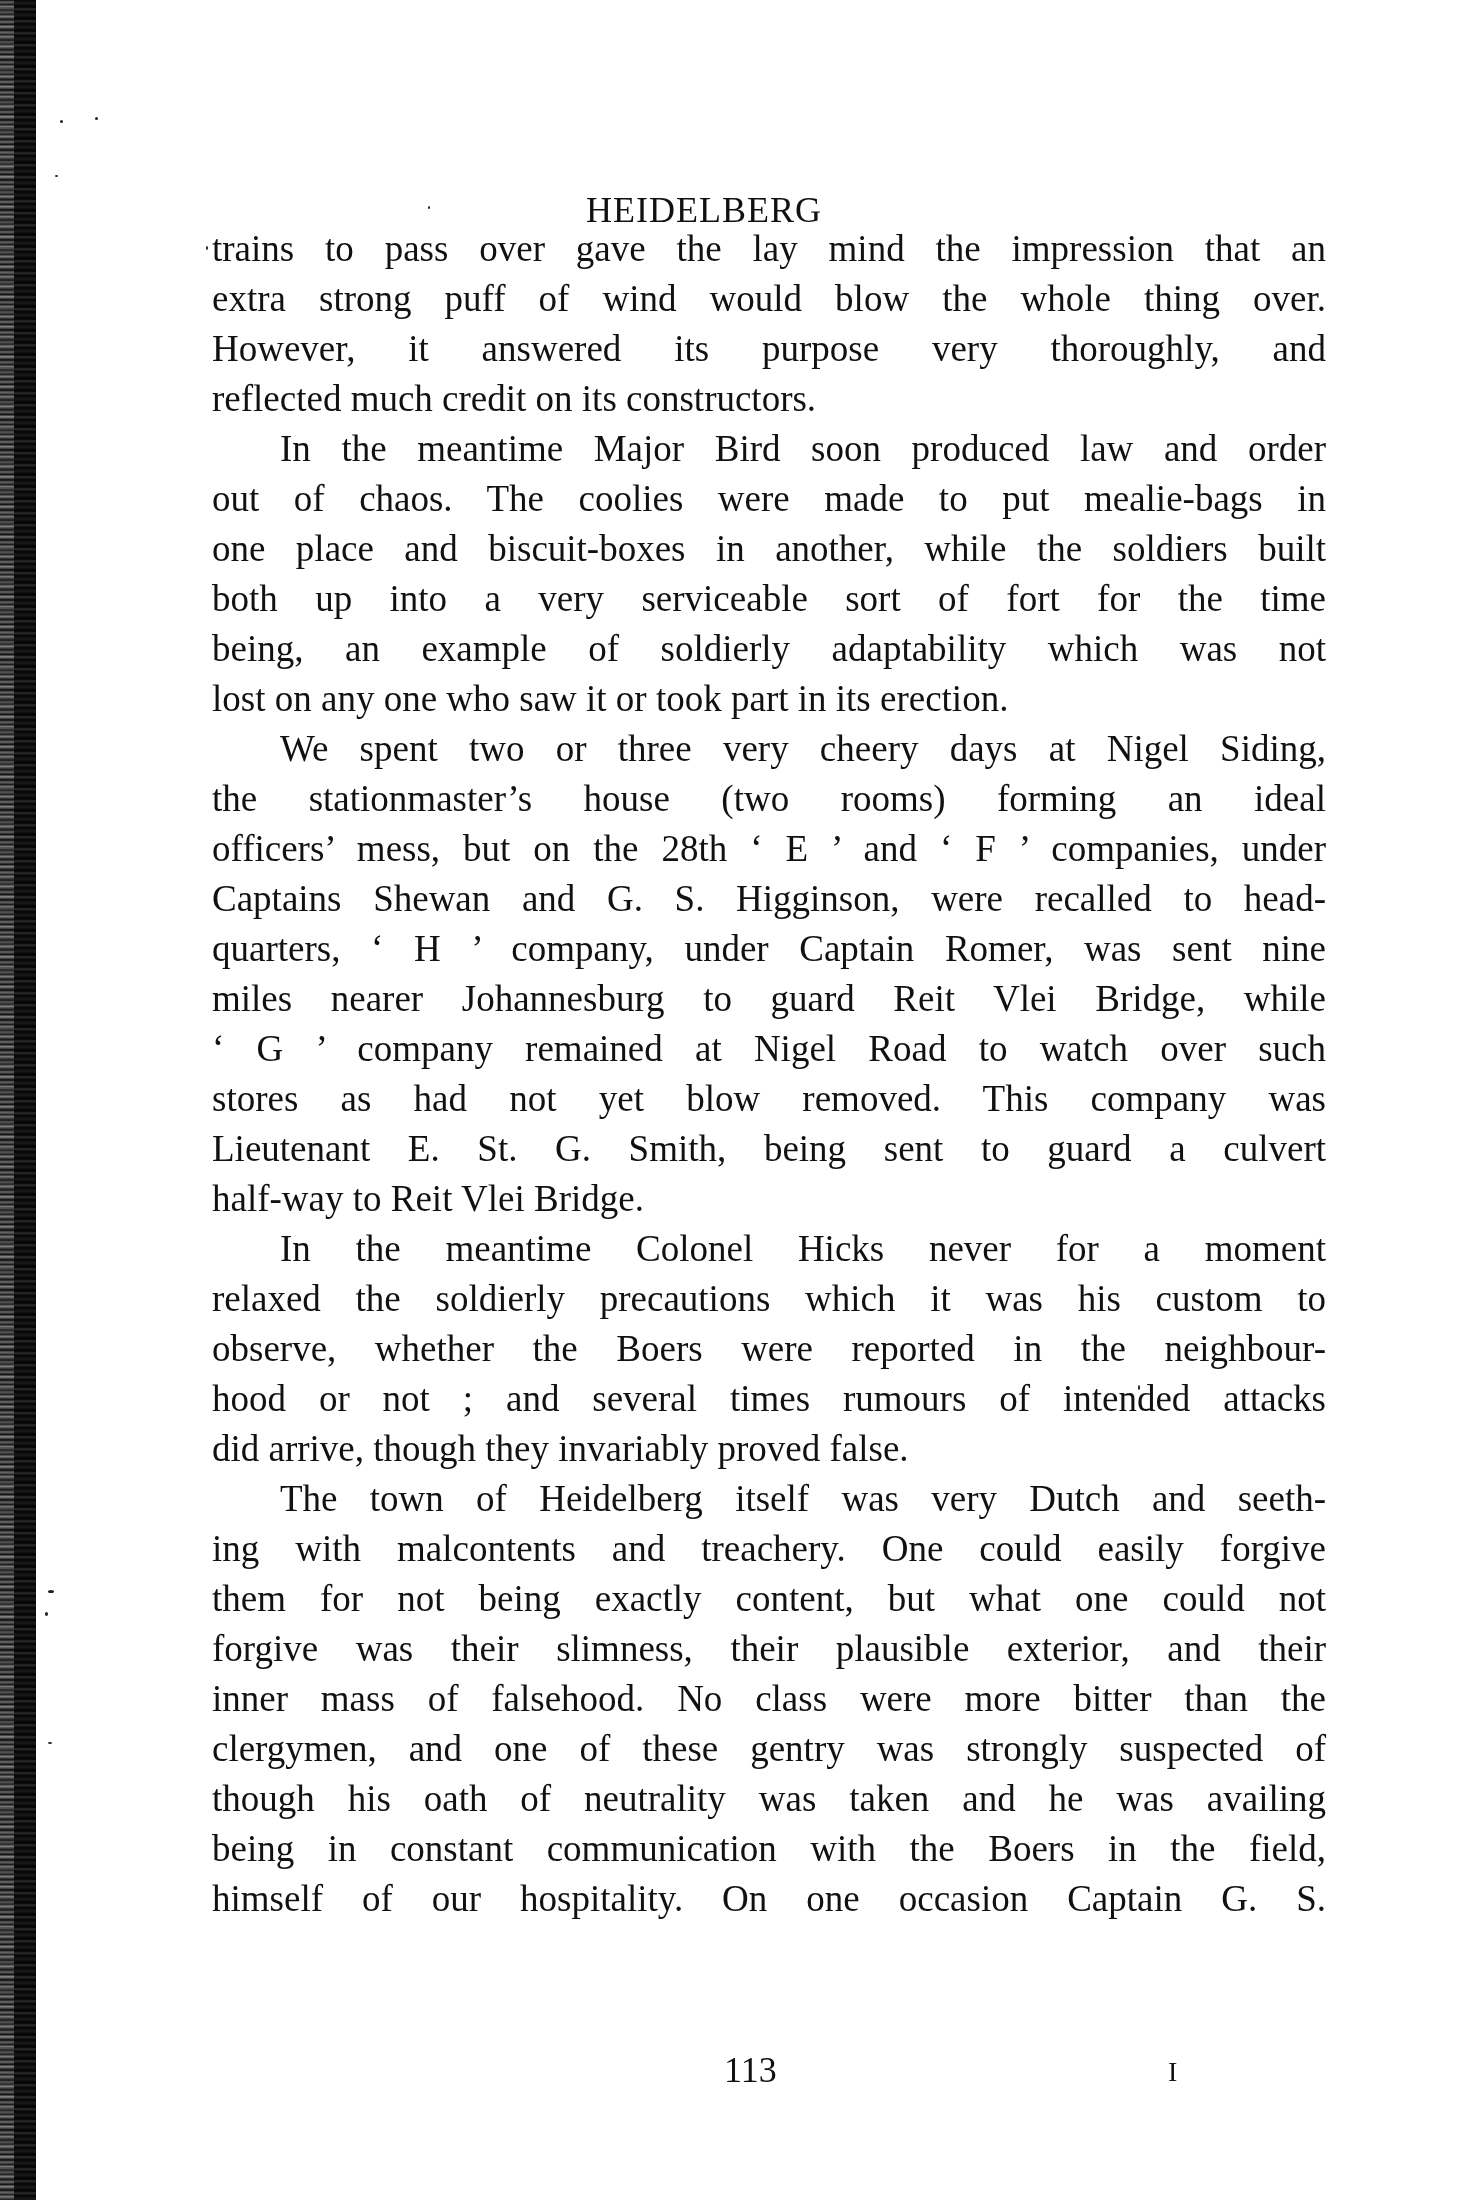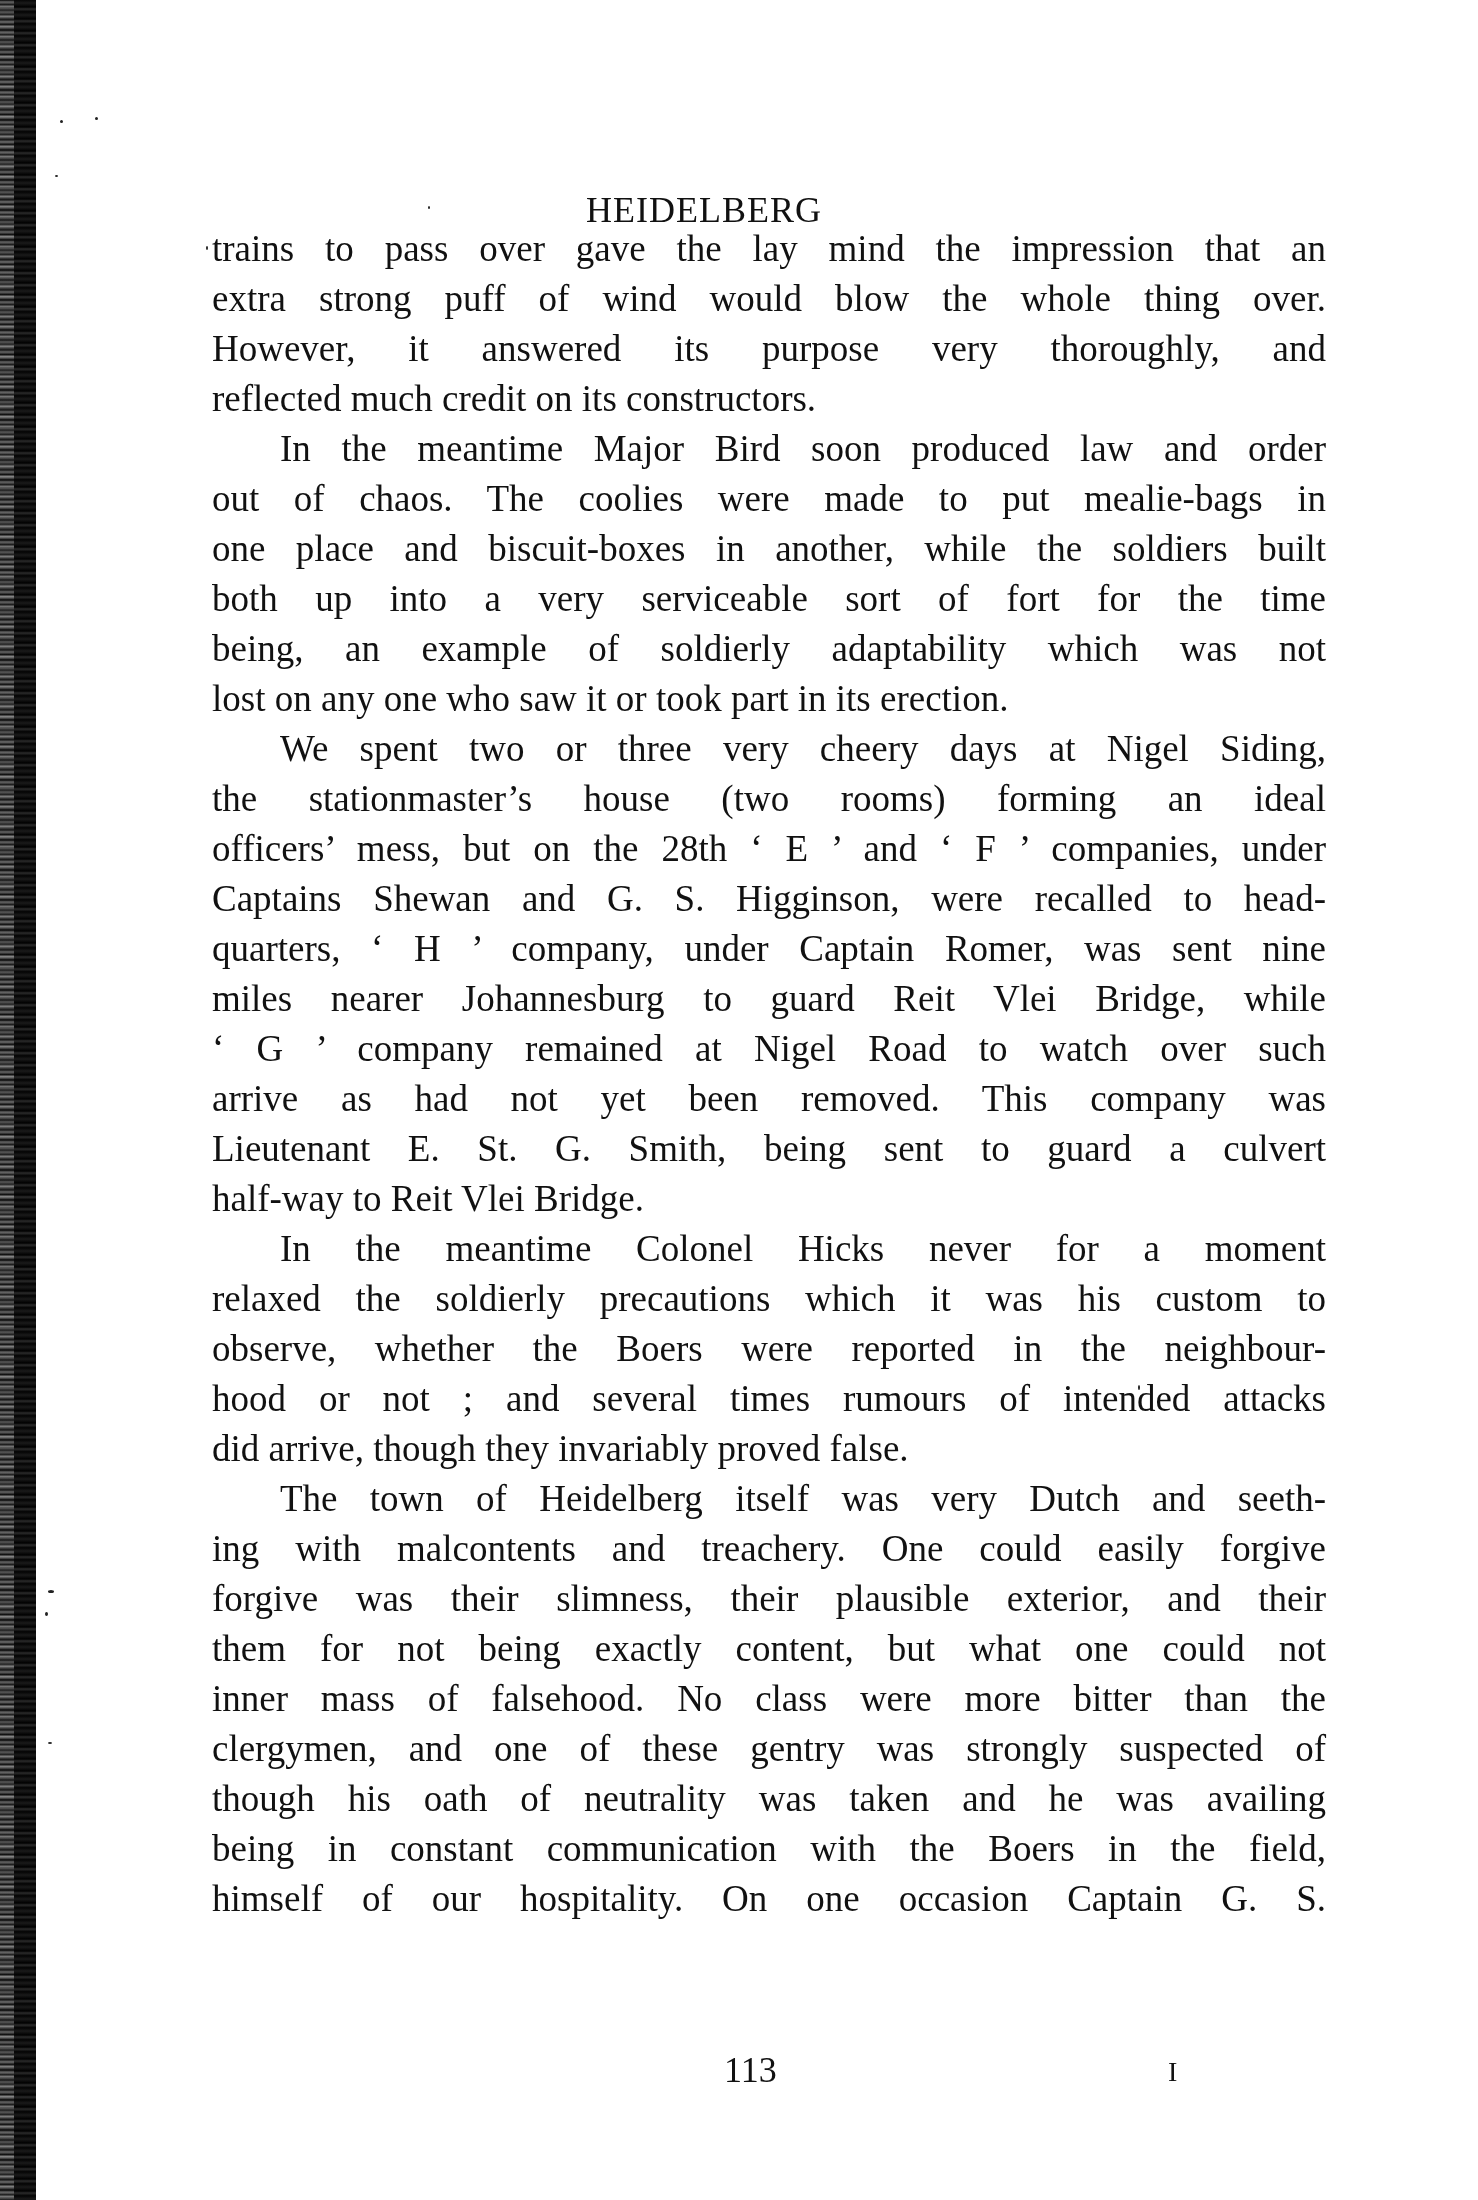--- a/index.html
+++ b/index.html
@@ -52,32 +52,32 @@
     <span class="line">both up into a very serviceable sort of fort for the time</span>
     <span class="line">being, an example of soldierly adaptability which was not</span>
     <span class="line last">lost on any one who saw it or took part in its erection.</span>
     <span class="line indent">We spent two or three very cheery days at Nigel Siding,</span>
     <span class="line">the stationmaster’s house (two rooms) forming an ideal</span>
     <span class="line">officers’ mess, but on the 28th ‘ E ’ and ‘ F ’ companies, under</span>
     <span class="line">Captains Shewan and G. S. Higginson, were recalled to head-</span>
     <span class="line">quarters, ‘ H ’ company, under Captain Romer, was sent nine</span>
     <span class="line">miles nearer Johannesburg to guard Reit Vlei Bridge, while</span>
     <span class="line">‘ G ’ company remained at Nigel Road to watch over such</span>
-    <span class="line">arrive as had not yet been removed. This company was</span>
+    <span class="line">stores as had not yet blow removed. This company was</span>
     <span class="line">Lieutenant E. St. G. Smith, being sent to guard a culvert</span>
     <span class="line last">half-way to Reit Vlei Bridge.</span>
     <span class="line indent">In the meantime Colonel Hicks never for a moment</span>
     <span class="line">relaxed the soldierly precautions which it was his custom to</span>
     <span class="line">observe, whether the Boers were reported in the neighbour-</span>
     <span class="line">hood or not ; and several times rumours of intended attacks</span>
     <span class="line last">did arrive, though they invariably proved false.</span>
     <span class="line indent">The town of Heidelberg itself was very Dutch and seeth-</span>
     <span class="line">ing with malcontents and treachery. One could easily forgive</span>
+    <span class="line">them for not being exactly content, but what one could not</span>
     <span class="line">forgive was their slimness, their plausible exterior, and their</span>
-    <span class="line">them for not being exactly content, but what one could not</span>
     <span class="line">inner mass of falsehood. No class were more bitter than the</span>
     <span class="line">clergymen, and one of these gentry was strongly suspected of</span>
     <span class="line">though his oath of neutrality was taken and he was availing</span>
     <span class="line">being in constant communication with the Boers in the field,</span>
     <span class="line">himself of our hospitality. On one occasion Captain G. S.</span>
   </div>
 
 <div class="folio">113</div>
 <div class="signature">I</div>
 

